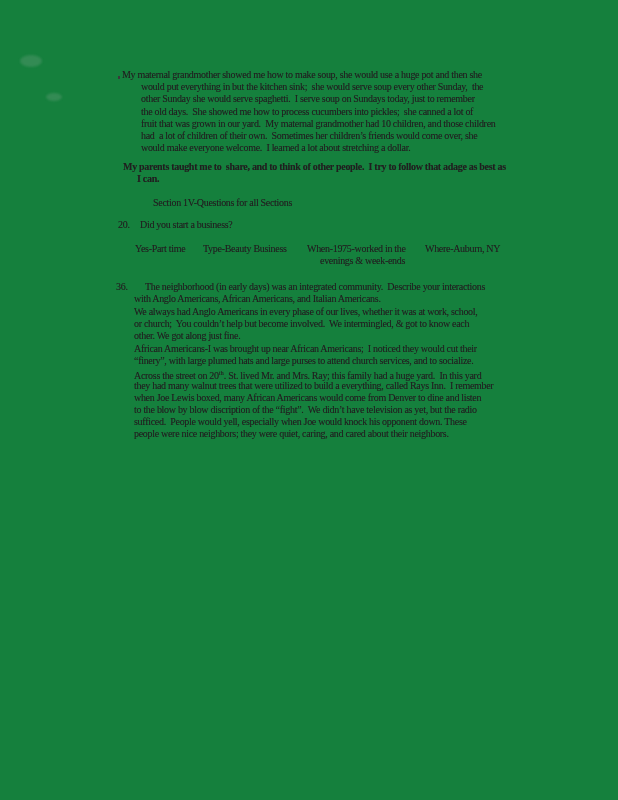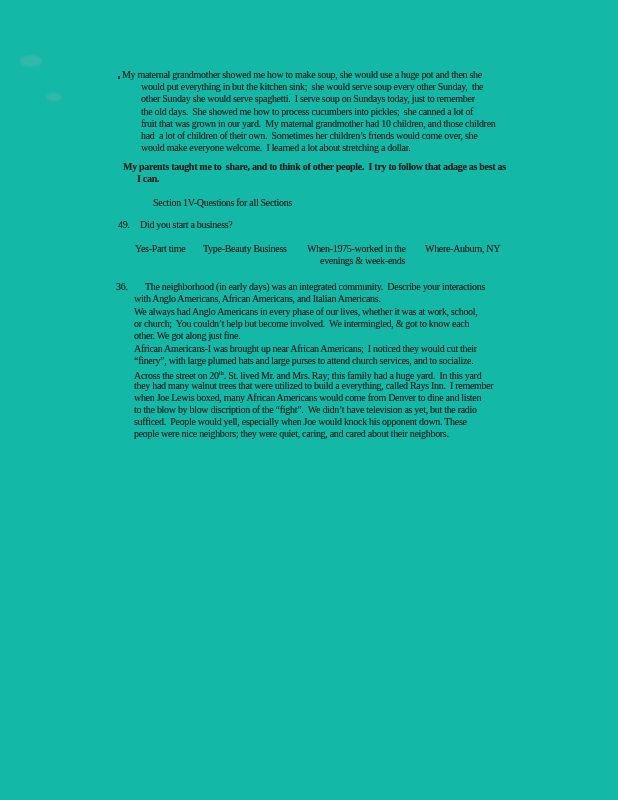--- a/index.html
+++ b/index.html
@@ -4,21 +4,21 @@
 <style>
   html, body {
     margin: 0;
     padding: 0;
     background: #ffffff;
   }
   .page {
     position: relative;
     width: 618px;
     height: 800px;
-    background: #14b8a6;
+    background: #15803d;
     overflow: hidden;
     font-family: "Liberation Serif", serif;
     font-size: 10px;
     letter-spacing: -0.3px;
     color: #1f1f1f;
     text-shadow: 0 0 0.5px rgba(45,45,45,0.55);
   }
   .block {
     position: absolute;
   }
@@ -96,21 +96,21 @@
   <div class="block" id="p-parents">
     <div class="line first-out">My parents taught me to  share, and to think of other people.  I try to follow that adage as best as</div>
     <div class="line">I can.</div>
   </div>
 
   <div class="block" id="section-header">
     <div class="line">Section 1V-Questions for all Sections</div>
   </div>
 
   <div class="block" id="q35">
-    <div class="line"><span class="qnum">49.</span><span>Did you start a business?</span></div>
+    <div class="line"><span class="qnum">20.</span><span>Did you start a business?</span></div>
   </div>
 
   <div class="block" id="answers">
     <span class="ans ans-yes">Yes-Part time</span>
     <span class="ans ans-type">Type-Beauty Business</span>
     <span class="ans ans-when1">When-1975-worked in the</span>
     <span class="ans ans-where">Where-Auburn, NY</span>
     <span class="ans ans-when2">evenings &amp; week-ends</span>
   </div>
 

